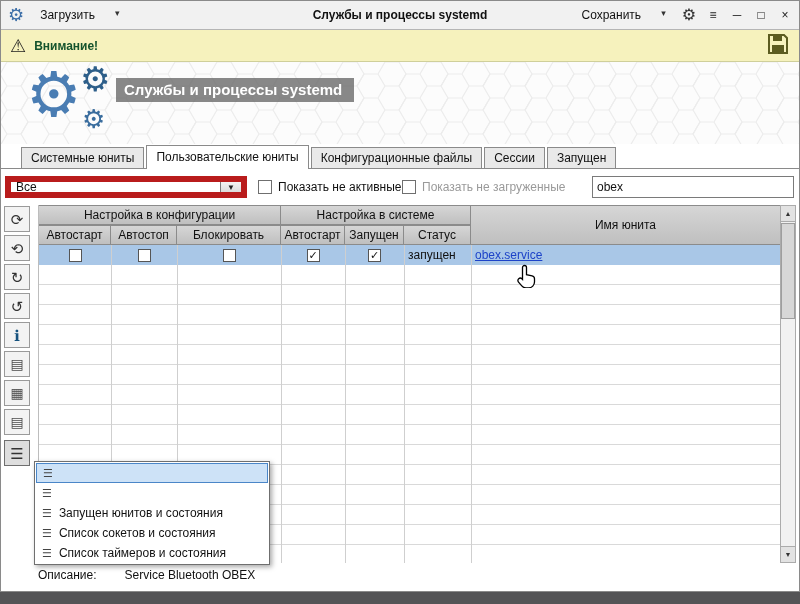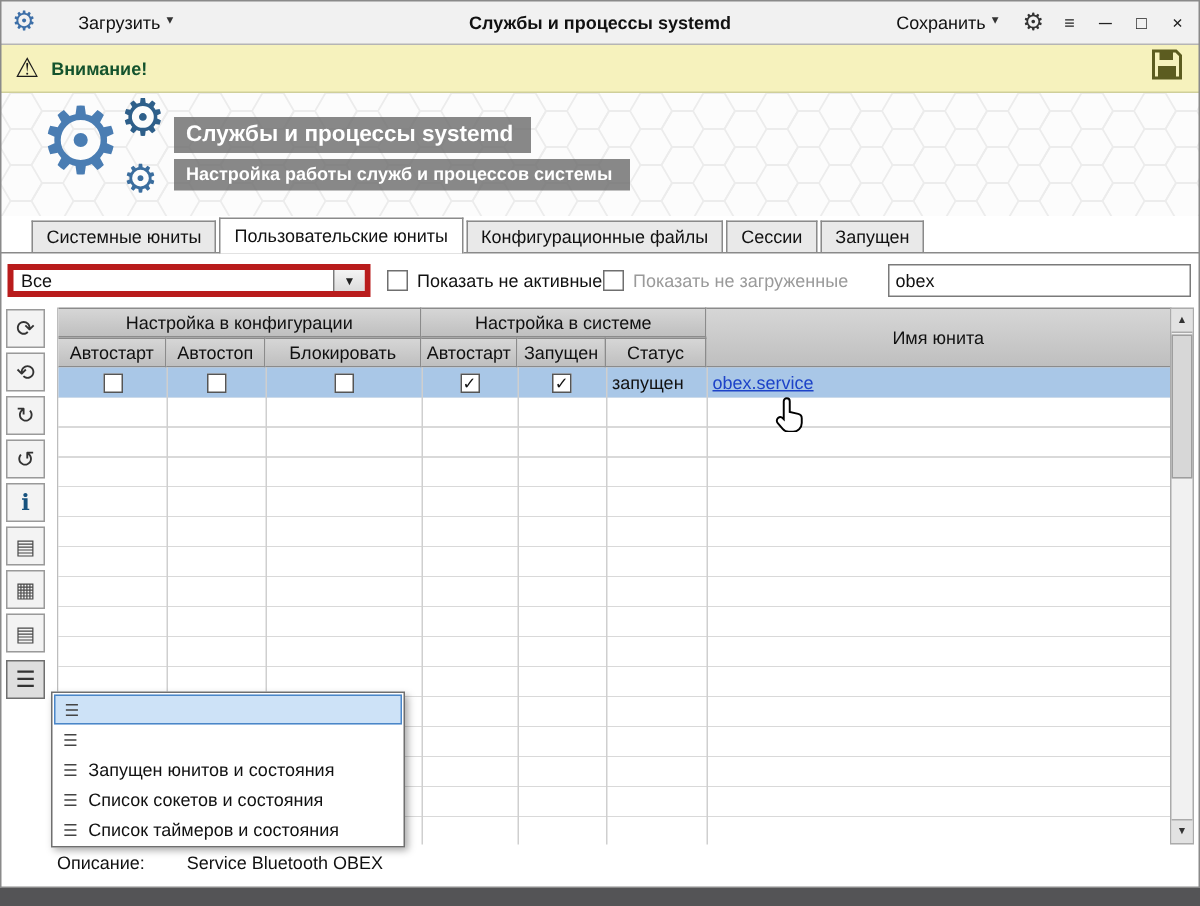--- a/index.html
+++ b/index.html
@@ -3,21 +3,21 @@
 <meta charset="utf-8">
 <style>
   * { margin:0; padding:0; box-sizing:border-box; }
   html,body { width:800px; height:604px; font-family:"Liberation Sans","DejaVu Sans",sans-serif; background:#545456; }
   .window { position:relative; width:800px; height:604px; background:#fff; overflow:hidden; }
   .frame { position:absolute; left:0; top:0; width:800px; height:592px; border:1px solid #8a8a8a; pointer-events:none; z-index:50; }
 
   
   .titlebar { position:absolute; left:0; top:0; width:800px; height:30px; background:#f1f1f1; border-bottom:1px solid #b5b5b5; display:flex; align-items:center; padding:0 8px; }
   .app-gear { color:#3d6fa8; font-size:18px; margin-right:10px; }
-  .tb-btn { display:flex; align-items:flex-start; gap:4px; font-size:12px; color:#111; padding:3px 6px; border-radius:3px; cursor:default;margin-left:12px; }
+  .tb-btn { display:flex; align-items:flex-start; gap:20px; font-size:12px; color:#111; padding:3px 6px; border-radius:3px; cursor:default; }
   .tb-caret { font-size:9px; color:#333; }
   .tb-title { position:absolute; left:0; right:0; text-align:center; font-size:12px; font-weight:bold; color:#111; pointer-events:none; }
   .tb-right { margin-left:auto; display:flex; align-items:center; gap:10px; z-index:2; }
   .tb-gear { color:#333; font-size:16px; }
   .winctl { font-size:12px; color:#222; width:14px; text-align:center; }
 
   
   .warnbar { position:absolute; left:0; top:30px; width:800px; height:32px; background:#f6f2bd; border-bottom:1px solid #cfcf9a; display:flex; align-items:center; padding:0 10px; }
   .warn-icon { font-size:18px; color:#1a1a1a; margin-right:8px; }
   .warn-text { font-size:12px; font-weight:bold; color:#14532d; }
@@ -32,21 +32,21 @@
   .banner-strip { position:absolute; left:116px; background:rgba(110,110,110,0.82); color:#fff; padding:3px 12px 4px 8px; white-space:nowrap; }
   .banner-title { top:16px; font-size:15px; font-weight:bold; }
   .banner-sub { top:44px; font-size:12px; font-weight:bold; }
 
   
   .tabs { position:absolute; left:0; top:144px; width:800px; height:25px; display:flex; align-items:flex-end; padding-left:21px; border-bottom:1px solid #8a8a8a; background:#fff; }
   .tab { font-size:12px; color:#111; background:#e9e9e9; border:1px solid #8a8a8a; border-bottom:none; height:21px; line-height:20px; padding:0 9px; margin-right:2px; white-space:nowrap; }
   .tab.active { background:#fff; height:24px; line-height:23px; margin-bottom:-1px; }
 
   
-  .combo { position:absolute; left:5px; top:176px; width:242px; height:22px; border:4px solid #b91c1c; background:#fff; display:flex; align-items:center; }
+  .combo { position:absolute; left:5px; top:176px; width:242px; height:22px; border:6px solid #b91c1c; background:#fff; display:flex; align-items:center; }
   .combo-text { flex:1; font-size:12px; padding-left:5px; color:#111; }
   .combo-btn { width:21px; height:100%; border-left:1px solid #7a7a7a; background:linear-gradient(#f4f4f4,#dcdcdc); display:flex; align-items:center; justify-content:center; font-size:8px; color:#222; }
   .chkgroup { position:absolute; top:176px; height:22px; display:flex; align-items:center; gap:6px; }
   .cg1 { left:258px; } .cg2 { left:402px;justify-content:flex-end; }
   .cb { width:14px; height:14px; background:#fff; border:1px solid #6f6f6f; display:inline-flex; align-items:center; justify-content:center; font-size:12px; color:#111; flex:none; }
   .cb-label { font-size:12px; color:#111; white-space:nowrap; }
   .cb-label.dim { color:#9a9a9a; }
   .search { position:absolute; left:592px; top:176px; width:202px; height:22px; border:1px solid #7a7a7a; font-size:12px; padding:0 4px; color:#111; font-family:inherit; background:#fff; }
 
   
@@ -136,21 +136,20 @@
           <path d="M7 0 L21 0 L28 12 L21 24 L7 24 L0 12 Z" fill="none" stroke="#ececec" stroke-width="1.2"></path>
           <path d="M28 12 L42 12 L49 24 L42 36 L28 36 L21 24 Z" fill="none" stroke="#ececec" stroke-width="1.2"></path>
         </pattern>
       </defs>
       <rect width="800" height="82" fill="url(#hex)"></rect>
     </svg>
     <span class="logo-gear-big">⚙</span>
     <span class="logo-gear-sm1">⚙</span>
     <span class="logo-gear-sm2">⚙</span>
     <div class="banner-strip banner-title">Службы и процессы systemd</div>
-    <div class="banner-strip banner-sub">Настройка работы служб и процессов системы</div>
   </div>
 
   <div class="tabs">
     <div class="tab">Системные юниты</div>
     <div class="tab active">Пользовательские юниты</div>
     <div class="tab">Конфигурационные файлы</div>
     <div class="tab">Сессии</div>
     <div class="tab">Запущен</div>
   </div>
 

